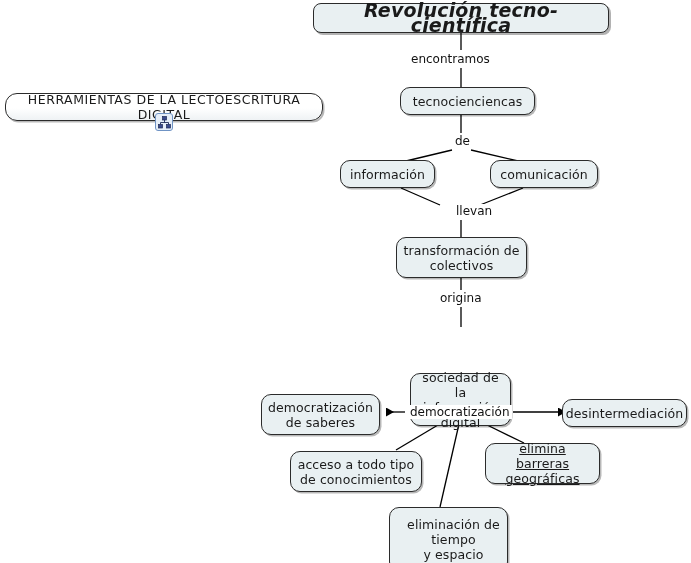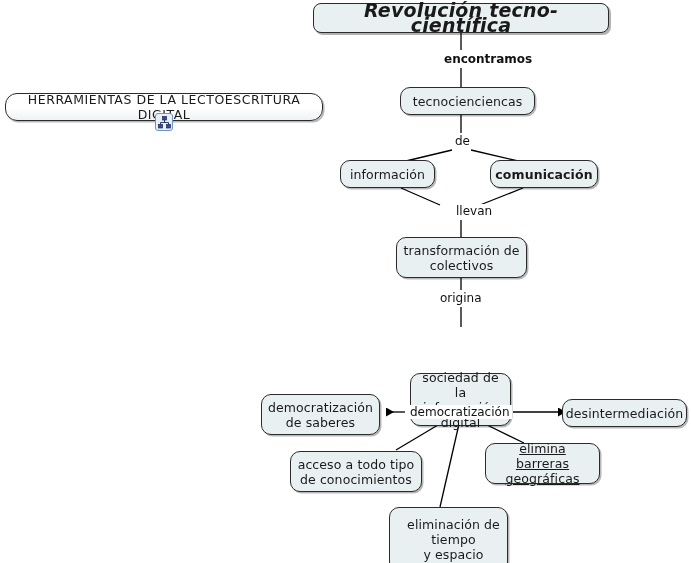--- a/index.html
+++ b/index.html
@@ -136,37 +136,37 @@
 
   <div class="maplink" style="left:155px; top:113px;">
     <svg width="13" height="13" viewBox="0 0 13 13" aria-hidden="true">
       <rect x="4.5" y="0.5" width="4" height="3.5" fill="#3a4a8c" stroke="#1d2a55" stroke-width="0.7"></rect>
       <rect x="0.5" y="8.5" width="4" height="3.5" fill="#3a4a8c" stroke="#1d2a55" stroke-width="0.7"></rect>
       <rect x="8.5" y="8.5" width="4" height="3.5" fill="#3a4a8c" stroke="#1d2a55" stroke-width="0.7"></rect>
       <path d="M6.5,4 L6.5,6.5 M2.5,8.5 L2.5,6.5 L10.5,6.5 L10.5,8.5" stroke="#1d2a55" stroke-width="0.9" fill="none"></path>
     </svg>
   </div>
 
-  <div class="linklabel" style="left:442px; top:52px;font-weight:bold;">
+  <div class="linklabel" style="left:409px; top:52px;">
     <span>encontramos</span>
   </div>
 
   <div class="node" style="left:400px; top:87px; width:135px; height:28px;">
     <span>tecnocienciencas</span>
   </div>
 
   <div class="linklabel" style="left:453px; top:134px;">
     <span>de</span>
   </div>
 
   <div class="node" style="left:340px; top:160px; width:95px; height:28px;">
     <span>información</span>
   </div>
 
-  <div class="node" style="left:490px; top:160px; width:108px; height:28px;font-weight:bold;">
+  <div class="node" style="left:490px; top:160px; width:108px; height:28px;">
     <span>comunicación</span>
   </div>
 
   <div class="linklabel" style="left:441px; top:204px;margin-left:13px;">
     <span>llevan</span>
   </div>
 
   <div class="node" style="left:396px; top:237px; width:131px; height:41px; white-space:pre-line;">
     <span>transformación de
 colectivos</span>

